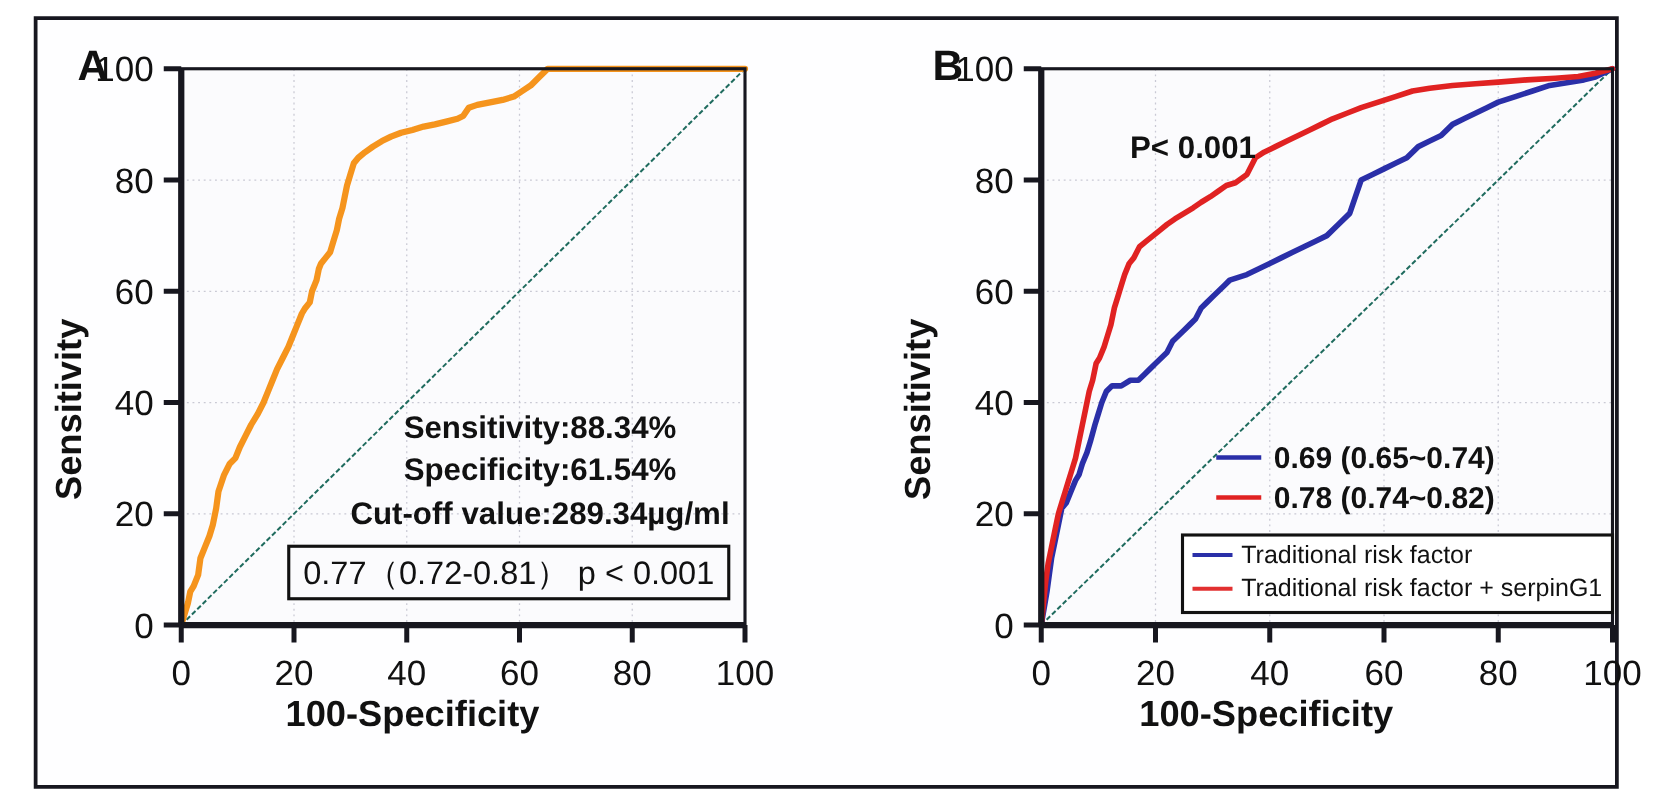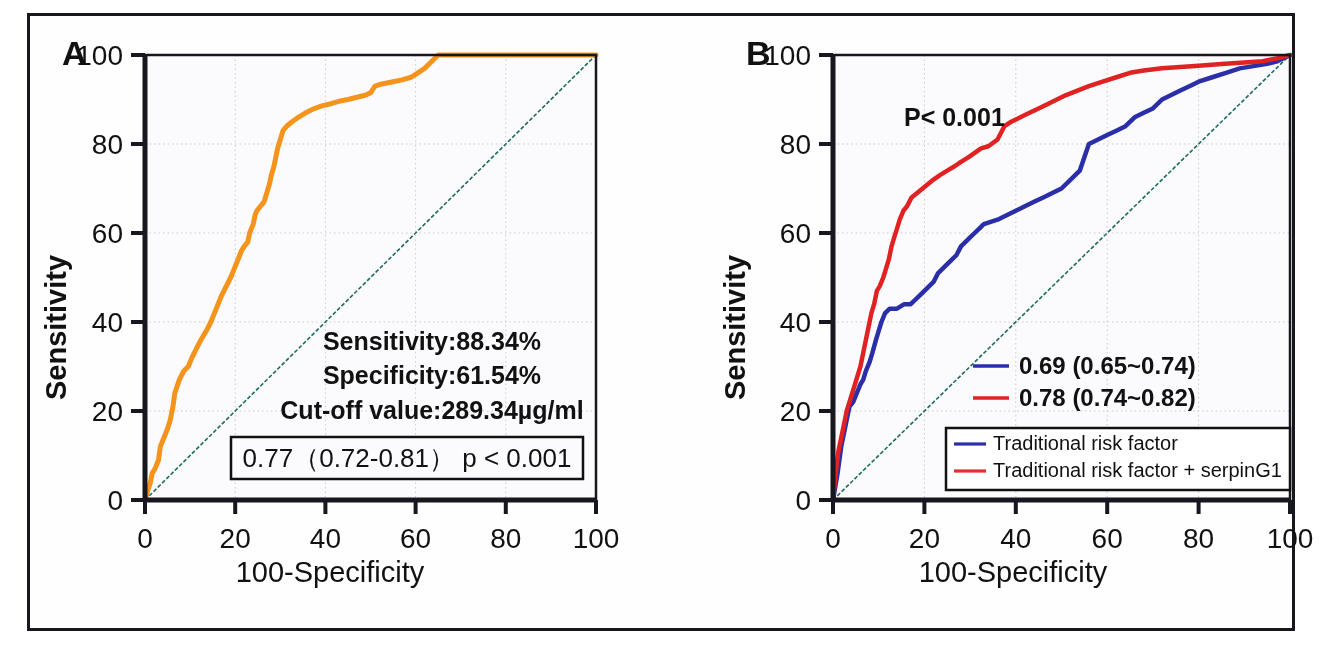--- a/index.html
+++ b/index.html
@@ -18,21 +18,21 @@
     border:3px solid #17171f;background:#fefeff;box-sizing:border-box;
   }
   .panel{position:absolute;top:0;height:648px;}
   #panel-a{left:0;width:663px;}
   #panel-b{left:663px;width:663px;}
   .panel-letter{
     position:absolute;font-weight:bold;font-size:34px;color:#111;
     font-family:"Liberation Sans", sans-serif;line-height:1;
   }
   .axis-title-x{
-    position:absolute;font-weight:normal;font-size:29px;color:#111;
+    position:absolute;font-weight:bold;font-size:29px;color:#111;
     text-align:center;width:100%;left:0;
   }
   .axis-title-y{
     position:absolute;font-weight:bold;font-size:29px;color:#111;
     transform:rotate(-90deg);transform-origin:left top;white-space:nowrap;
   }
   svg{display:block;}
   .tick-label{font-family:"Liberation Sans", sans-serif;font-size:28px;fill:#111;}
   .annot-bold{font-family:"Liberation Sans", sans-serif;font-size:25px;font-weight:bold;fill:#111;}
   .annot-plain{font-family:"Liberation Sans", sans-serif;font-size:26px;fill:#111;}

